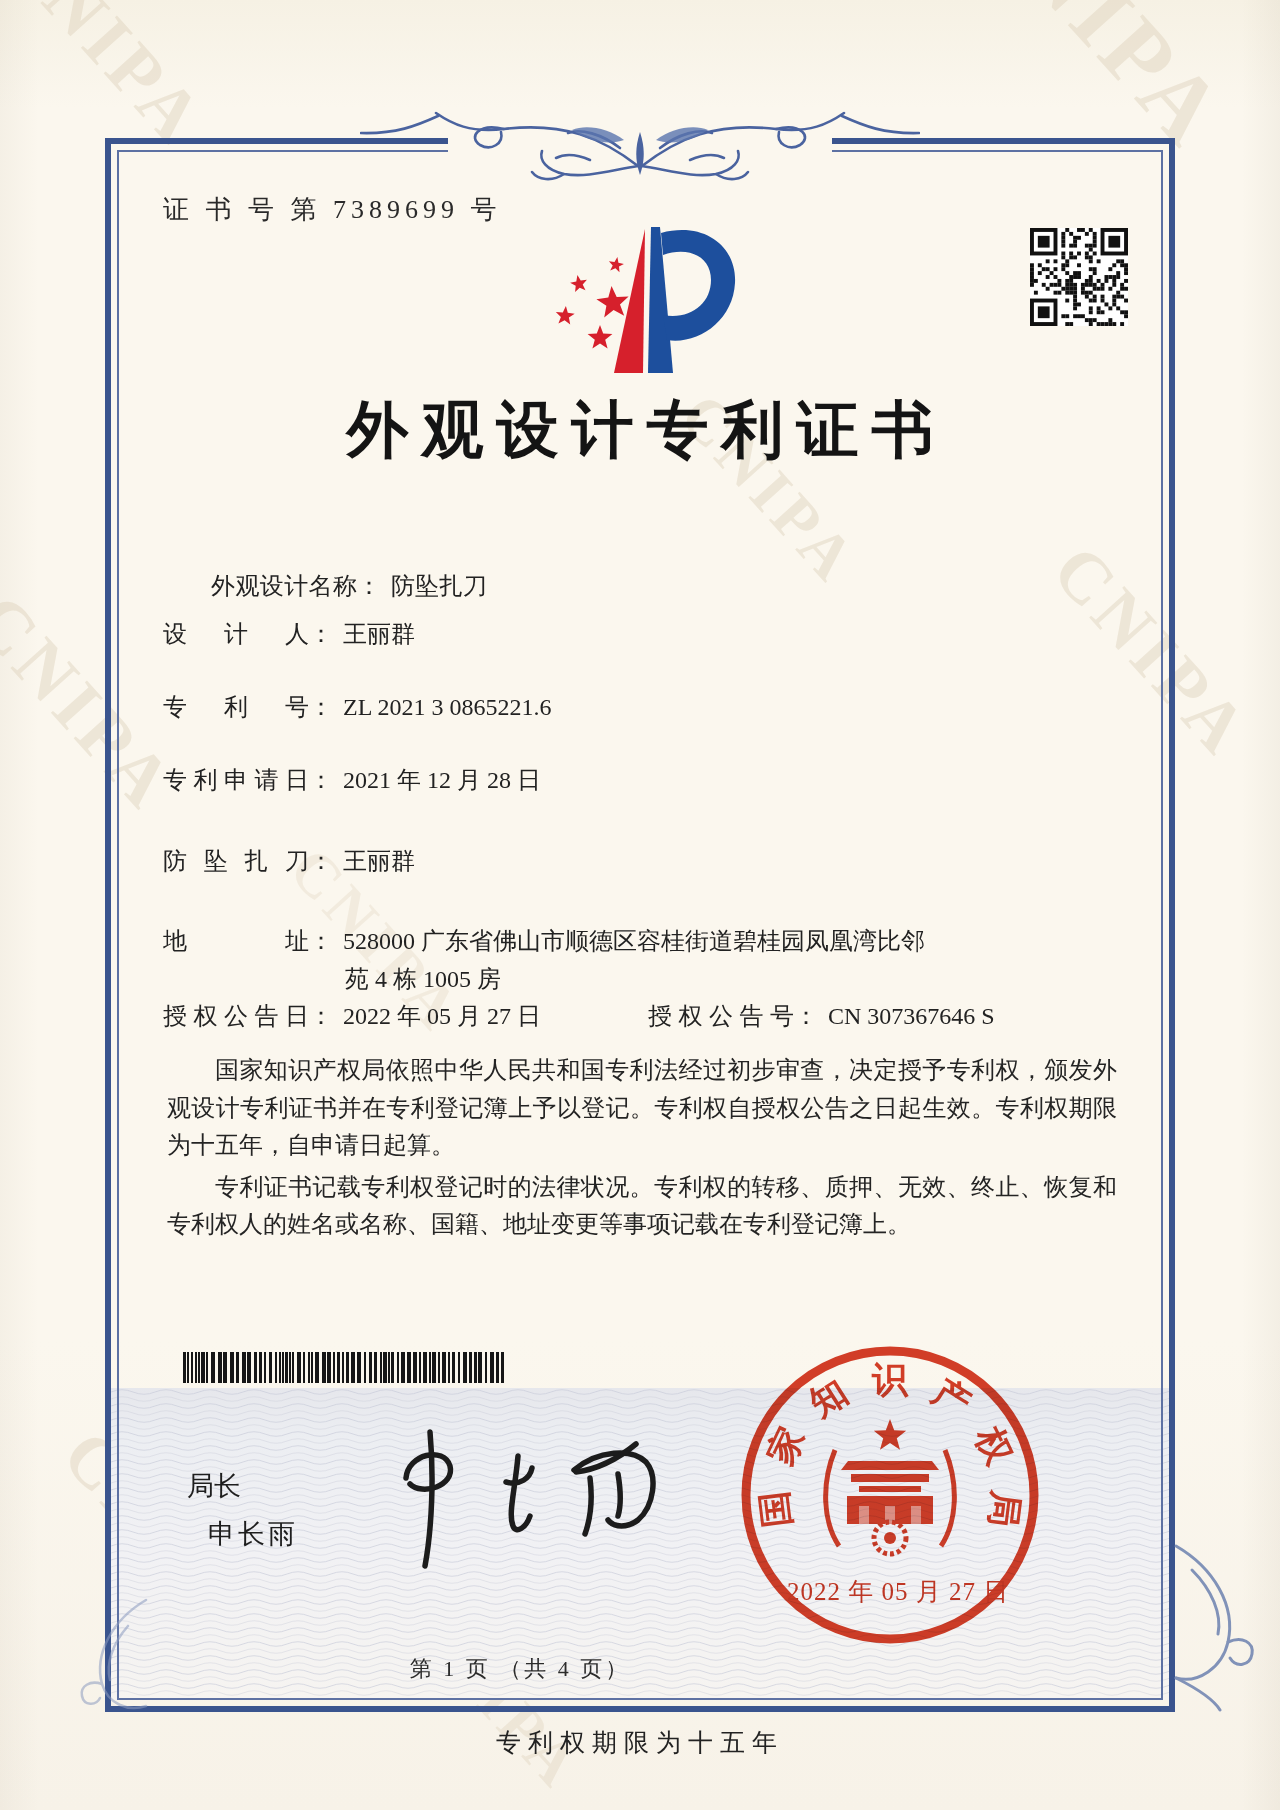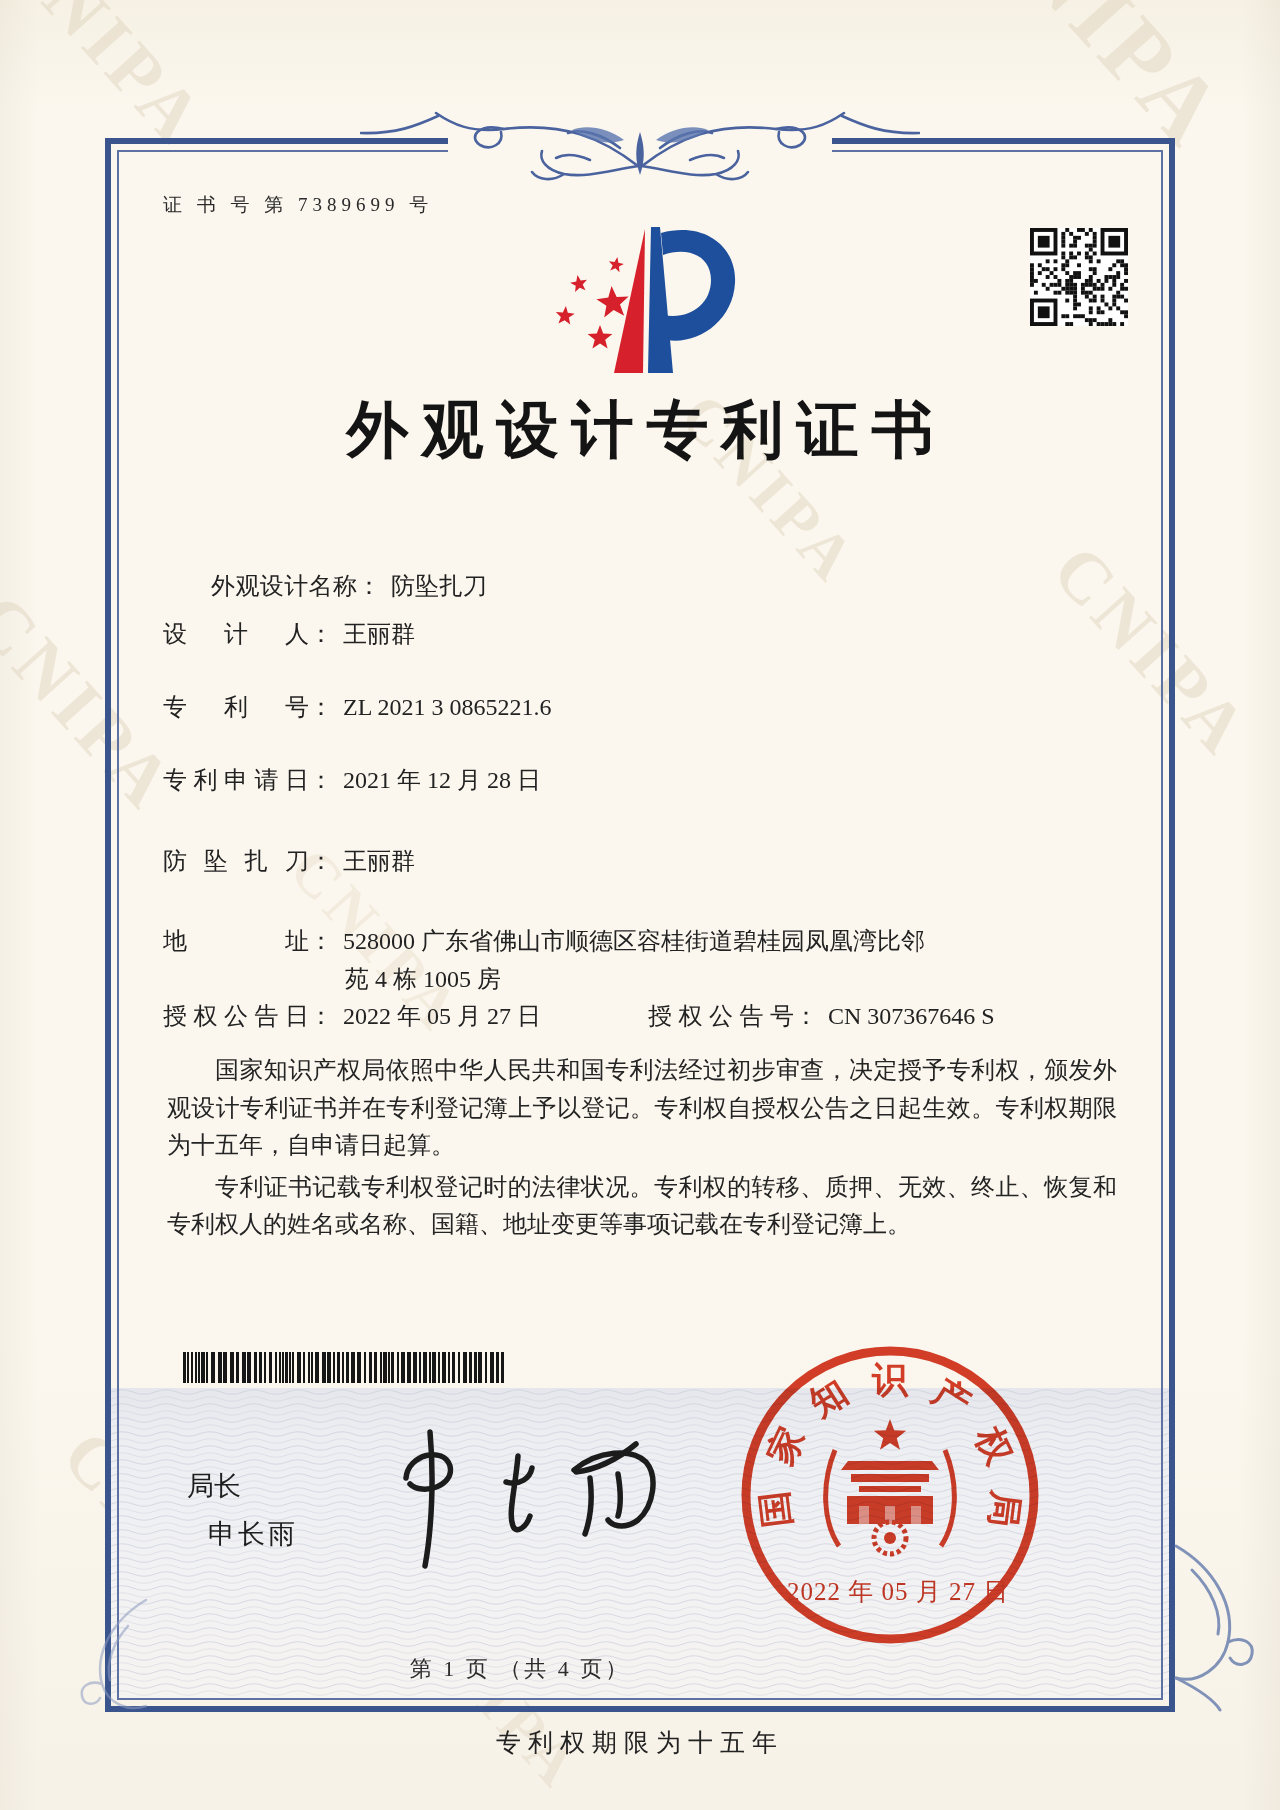--- a/index.html
+++ b/index.html
@@ -18,21 +18,21 @@
     transform:rotate(48deg); letter-spacing:6px; white-space:nowrap; pointer-events:none;
   }
   
   .frame-outer{left:105px; top:138px; width:1070px; height:1574px;
     border:6px solid var(--border-blue,#3a548e); box-sizing:border-box;}
   .frame-inner{left:117px; top:150px; width:1046px; height:1550px;
     border:2px solid var(--border-blue2,#5d71a3); box-sizing:border-box;}
   
   .waves{left:111px; top:1388px; width:1058px; height:312px;
     background:linear-gradient(180deg,#e6e7ec 0%, #eceef2 16%, #f1f1f4 52%, #f6f4f1 100%);}
-  .cert-no{left:163px; top:192px; font-size:19px; letter-spacing:5px; color:#2a2a2a;}
+  .cert-no{left:163px; top:192px; font-size:26px; letter-spacing:5px; color:#2a2a2a;}
   .title{left:0; top:388px; width:100%; text-align:center; font-size:62px; font-weight:bold;
     letter-spacing:13px; text-indent:13px; color:#141414;}
   
   .frow{left:163px; font-size:24px; color:#222; white-space:nowrap;}
   .flabel{display:inline-block; width:146px; text-align:justify; text-align-last:justify; vertical-align:top;}
   .fval{margin-left:10px;}
   .addr2{left:345px; font-size:24px; color:#222;}
   .grant-col2{position:absolute; left:485px; top:0; white-space:nowrap;}
   .grant-col2 .flabel{width:146px;}
   .legal{left:163px; top:1048px; width:958px; font-size:24px; line-height:37.5px;

